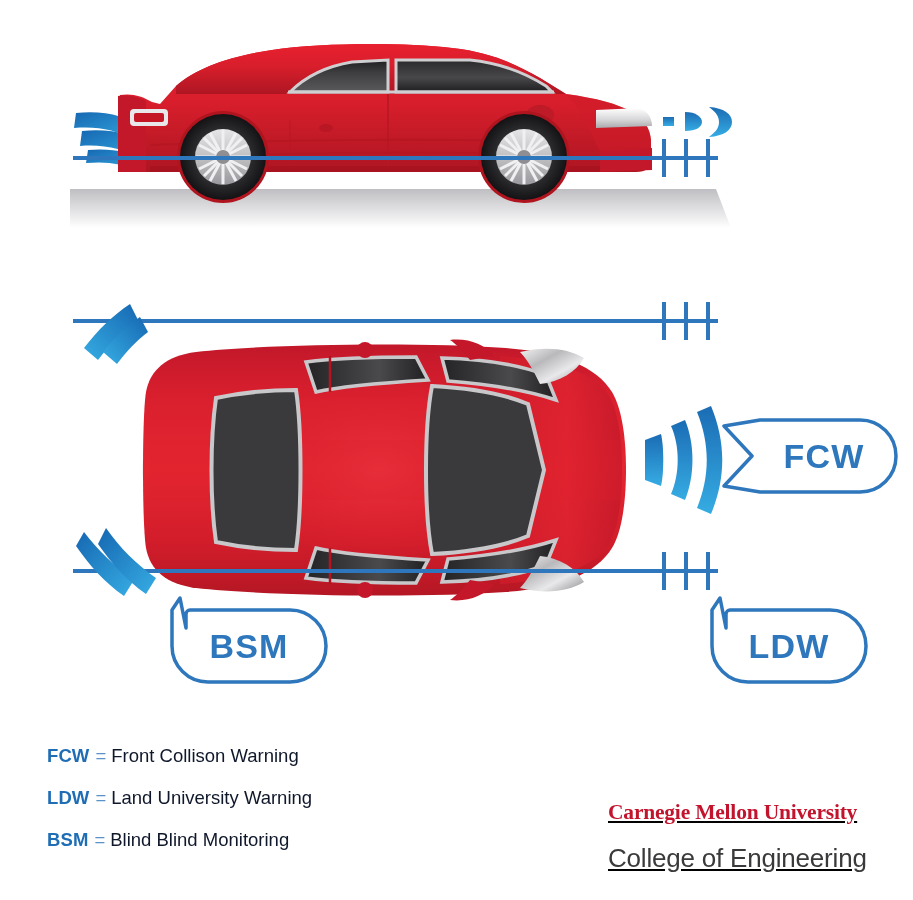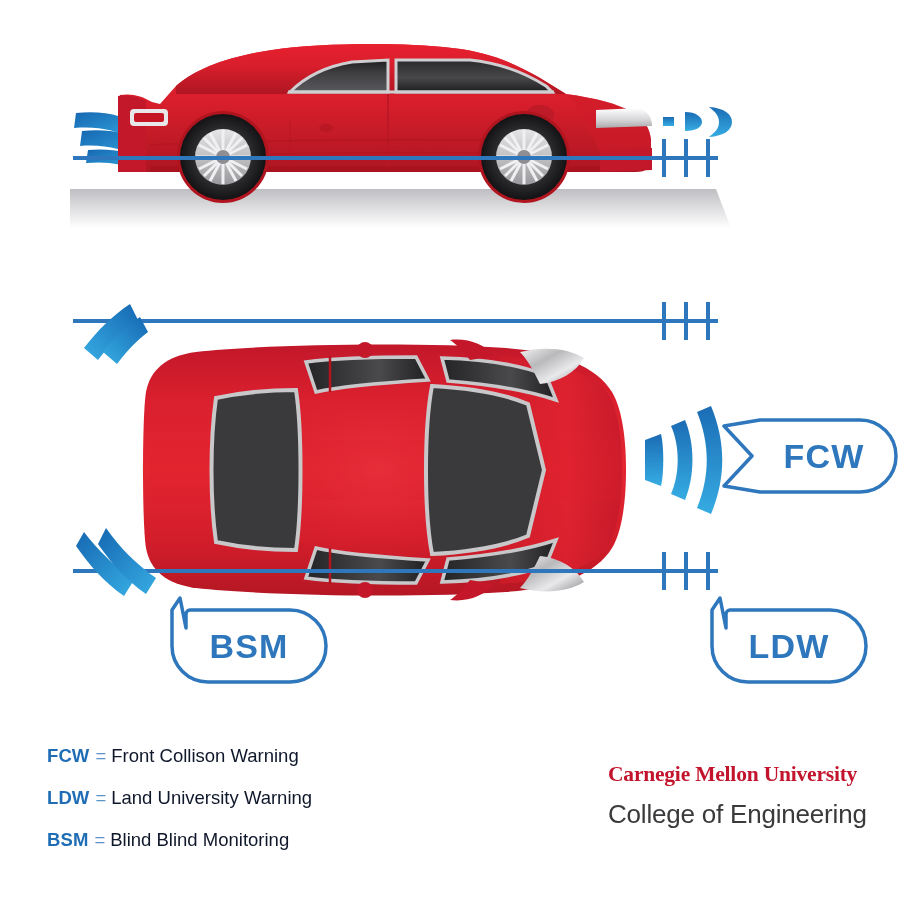--- a/index.html
+++ b/index.html
@@ -46,42 +46,43 @@
     margin: 0 5px 0 6px;
     font-weight: normal;
   }
   .legend-desc {
     color: #0f172a;
     font-weight: normal;
   }
   .brand-block {
     position: absolute;
     left: 608px;
-    top: 763px;
+    top: 801px;
     width: 290px;
     text-align: left;
+    text-decoration: underline;
   }
   .brand-univ {
     font-family: "Liberation Serif", serif;
     font-weight: bold;
     color: #C3142D;
     font-size: 21.5px;
     letter-spacing: -0.2px;
     line-height: 1.1;
     white-space: nowrap;
   }
   .brand-college {
     font-family: "Liberation Sans", sans-serif;
     font-weight: normal;
     color: #3A3A3C;
     font-size: 26px;
     line-height: 1.22;
     letter-spacing: -0.2px;
     white-space: nowrap;
-    margin-top: 12px;
+    margin-top: 18px;
   }
   .bubble-label {
     font-family: "Liberation Sans", sans-serif;
     font-weight: bold;
     fill: #2E77BC;
     font-size: 34px;
     letter-spacing: 1.2px;
   }
 </style>
 </head>

